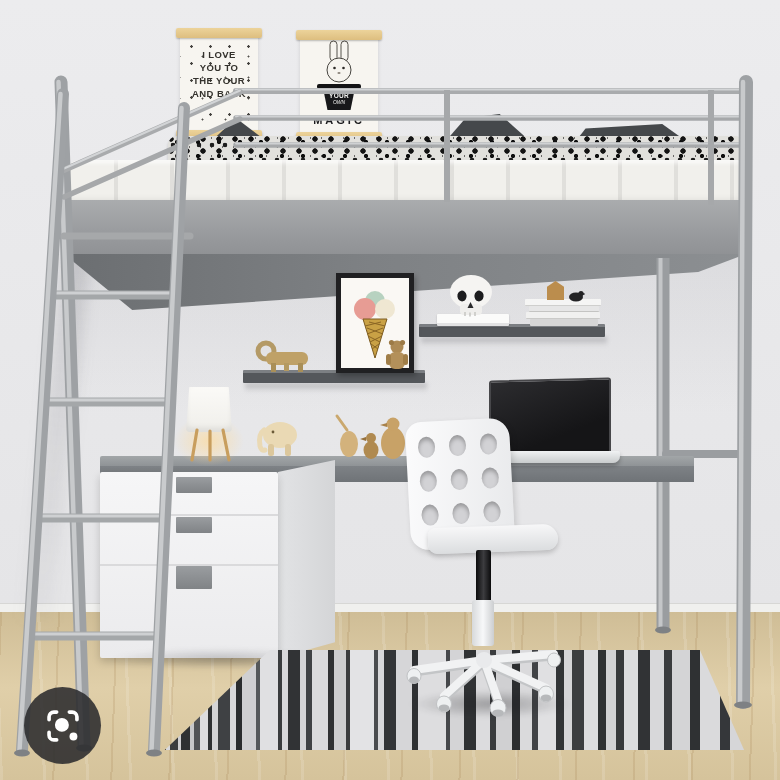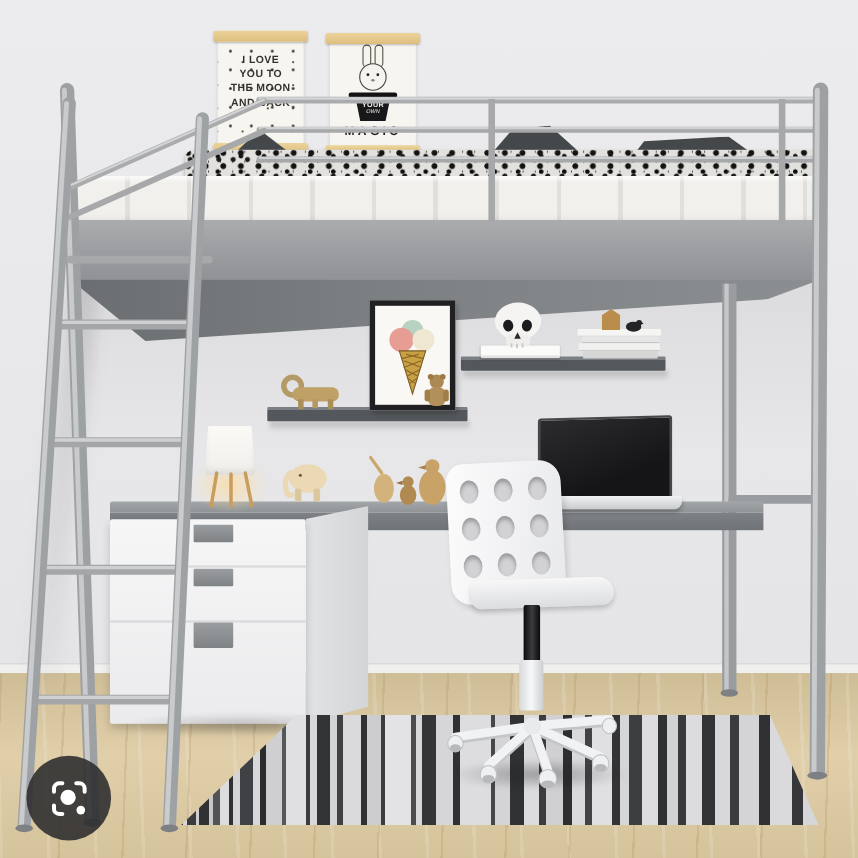--- a/index.html
+++ b/index.html
@@ -114,26 +114,26 @@
 </head>
 <body>
 
 <div class="scene">
 
   <div class="abs baseboard"></div>
   <div class="abs floor"></div>
   <div class="abs alcove-shade"></div>
   <div class="abs ladder-wall-shadow"></div>
 
-  <div class="abs poster poster-moon" style="left:194px;top:28px;width:86px;height:114px">
+  <div class="abs poster poster-moon" style="left:176px;top:28px;width:86px;height:114px">
     <div class="paper">
       <div class="lines">
         <div>I LOVE</div>
         <div>YOU TO</div>
-        <div>THE MOON</div>
+        <div>THE YOUR</div>
         <div>AND BACK</div>
       </div>
     </div>
     <div class="hanger" style="top:0"></div>
     <div class="hanger bottom" style="top:102px"></div>
   </div>
 
   <div class="abs poster poster-magic" style="left:296px;top:30px;width:86px;height:114px">
     <div class="paper">
       <span class="rabbit-svg">

